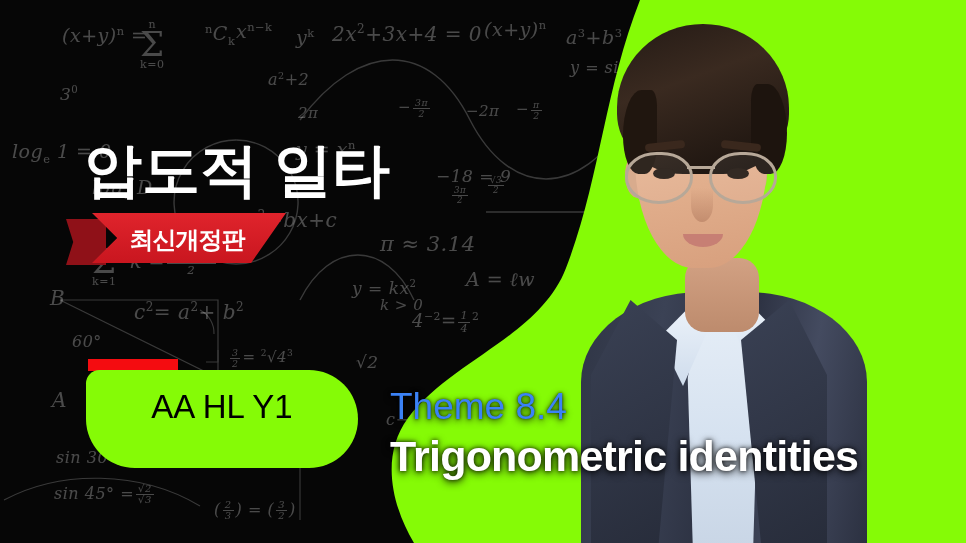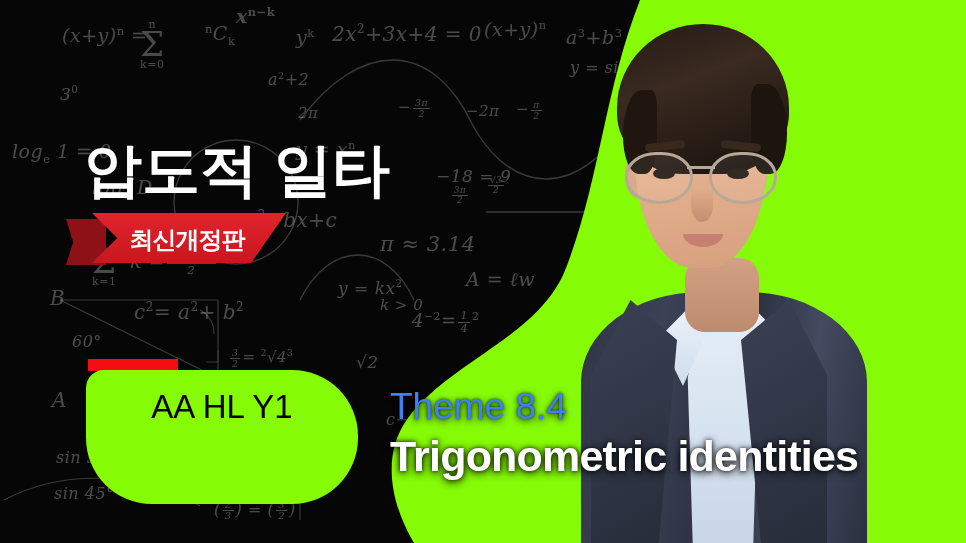--- a/index.html
+++ b/index.html
@@ -291,21 +291,21 @@
     top: 359px;
     width: 90px;
     height: 12px;
     background: #f40c10;
   }
   .pill {
     position: absolute;
     left: 86px;
     top: 370px;
     width: 272px;
-    height: 134px;
+    height: 98px;
     background: #85fb06;
     border-radius: 18px 66px 66px 66px;
   }
   .pill-line1 {
     position: absolute;
     left: 0; right: 0;
     top: 18px;
     text-align: center;
     font-size: 33px;
     font-weight: 400;
@@ -370,21 +370,21 @@
       <path d="M880 470 C 920 420, 950 418, 966 440" stroke-width="1.1"></path>
     </g>
   </svg>
 
   <div class="bg-formulas">
     <span class="f" style="left:62px;  top:24px;">(x+y)<sup>n</sup> =</span>
     <span class="f sumwrap" style="left:140px; top:18px;">
       <span class="lim">n</span><span class="bigsum">Σ</span><span class="lim">k=0</span>
     </span>
     <span class="f" style="left:205px; top:22px;"><sup>n</sup>C<sub>k</sub></span>
-    <span class="f" style="left:236px; top:5px;font-weight:bold;">x<sup>n−k</sup></span>
+    <span class="f" style="left:236px; top:20px;">x<sup>n−k</sup></span>
     <span class="f" style="left:296px; top:26px;">y<sup>k</sup></span>
     <span class="f" style="left:332px; top:22px; font-size:20px;">2x<sup>2</sup>+3x+4 = 0</span>
     <span class="f" style="left:484px; top:18px;">(x+y)<sup>n</sup></span>
     <span class="f" style="left:566px; top:26px;">a<sup>3</sup>+b<sup>3</sup> = (</span>
     <span class="f" style="left:570px; top:58px; font-size:16px;">y = sin x</span>
     <span class="f" style="left:60px;  top:84px; font-size:17px;">3<sup>0</sup></span>
     <span class="f" style="left:268px; top:70px; font-size:16px;">a<sup>2</sup>+2</span>
     <span class="f" style="left:298px; top:104px; font-size:15px;">2π</span>
     <span class="f" style="left:398px; top:98px;  font-size:15px;">−<span class="frac"><span class="num">3π</span><span class="den">2</span></span></span>
     <span class="f" style="left:466px; top:102px; font-size:15px;">−2π</span>
@@ -401,21 +401,21 @@
     <span class="f sumwrap" style="left:92px;  top:248px;">
       <span class="bigsum">Σ</span><span class="lim">k=1</span>
     </span>
     <span class="f" style="left:130px; top:250px;">k =<span class="frac"><span class="num">n(n+1)</span><span class="den">2</span></span></span>
     <span class="f" style="left:50px;  top:286px; font-size:20px;">B</span>
     <span class="f" style="left:72px;  top:332px; font-size:16px;">60°</span>
     <span class="f" style="left:52px;  top:388px; font-size:20px;">A</span>
     <span class="f" style="left:134px; top:300px; font-size:20px;">c<sup>2</sup>= a<sup>2</sup>+ b<sup>2</sup></span>
     <span class="f" style="left:228px; top:348px; font-size:15px;"><span class="frac"><span class="num">3</span><span class="den">2</span></span>= <sup>2</sup>√4<sup>3</sup></span>
     <span class="f" style="left:356px; top:352px; font-size:17px;">√2</span>
-    <span class="f" style="left:338px; top:278px; font-size:17px;">y = kx<sup>2</sup></span>
+    <span class="f" style="left:352px; top:278px; font-size:17px;">y = kx<sup>2</sup></span>
     <span class="f" style="left:380px; top:296px; font-size:15px;">k &gt; 0</span>
     <span class="f" style="left:412px; top:310px; font-size:18px;">4<sup>−2</sup>=<span class="frac"><span class="num">1</span><span class="den">4</span></span><sup>2</sup></span>
     <span class="f" style="left:386px; top:410px; font-size:16px;">c−2ca</span>
     <span class="f" style="left:432px; top:490px; font-size:16px;">y = a(x−</span>
     <span class="f" style="left:56px;  top:448px; font-size:16px;">sin 30°</span>
     <span class="f" style="left:54px;  top:484px; font-size:16px;">sin 45° =<span class="frac"><span class="num">√2</span><span class="den">√3</span></span></span>
     <span class="f" style="left:214px; top:500px; font-size:16px;">(<span class="frac"><span class="num">2</span><span class="den">3</span></span>) = (<span class="frac"><span class="num">3</span><span class="den">2</span></span>)</span>
     <span class="f" style="left:760px; top:200px; font-size:16px;">x<sup>2</sup> − 4</span>
     <span class="f" style="left:700px; top:430px; font-size:16px;">tan θ</span>
   </div>

